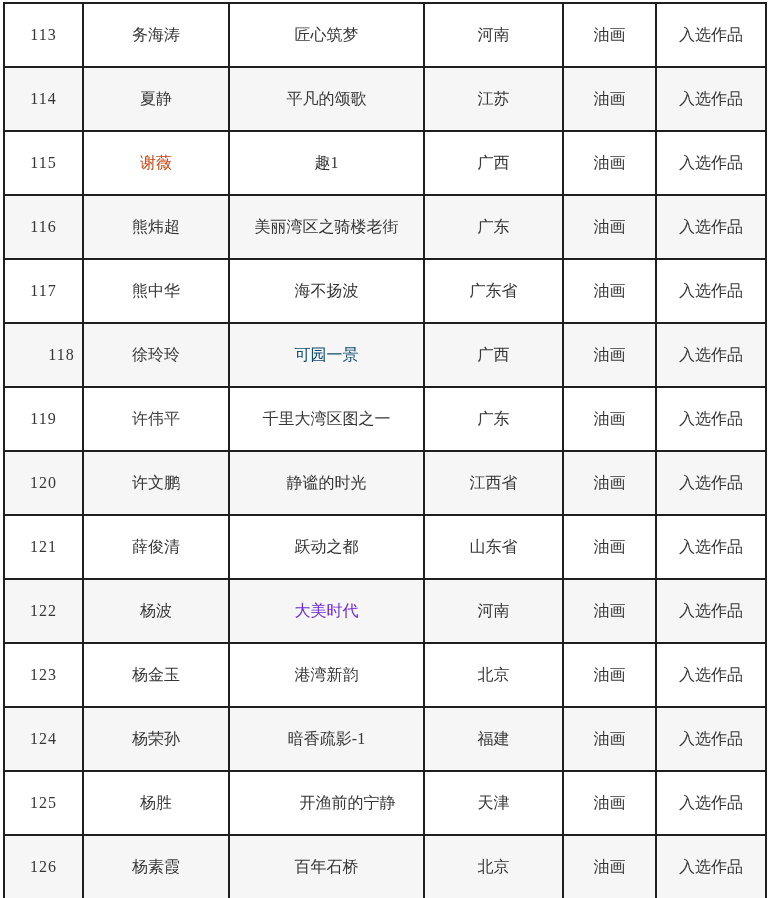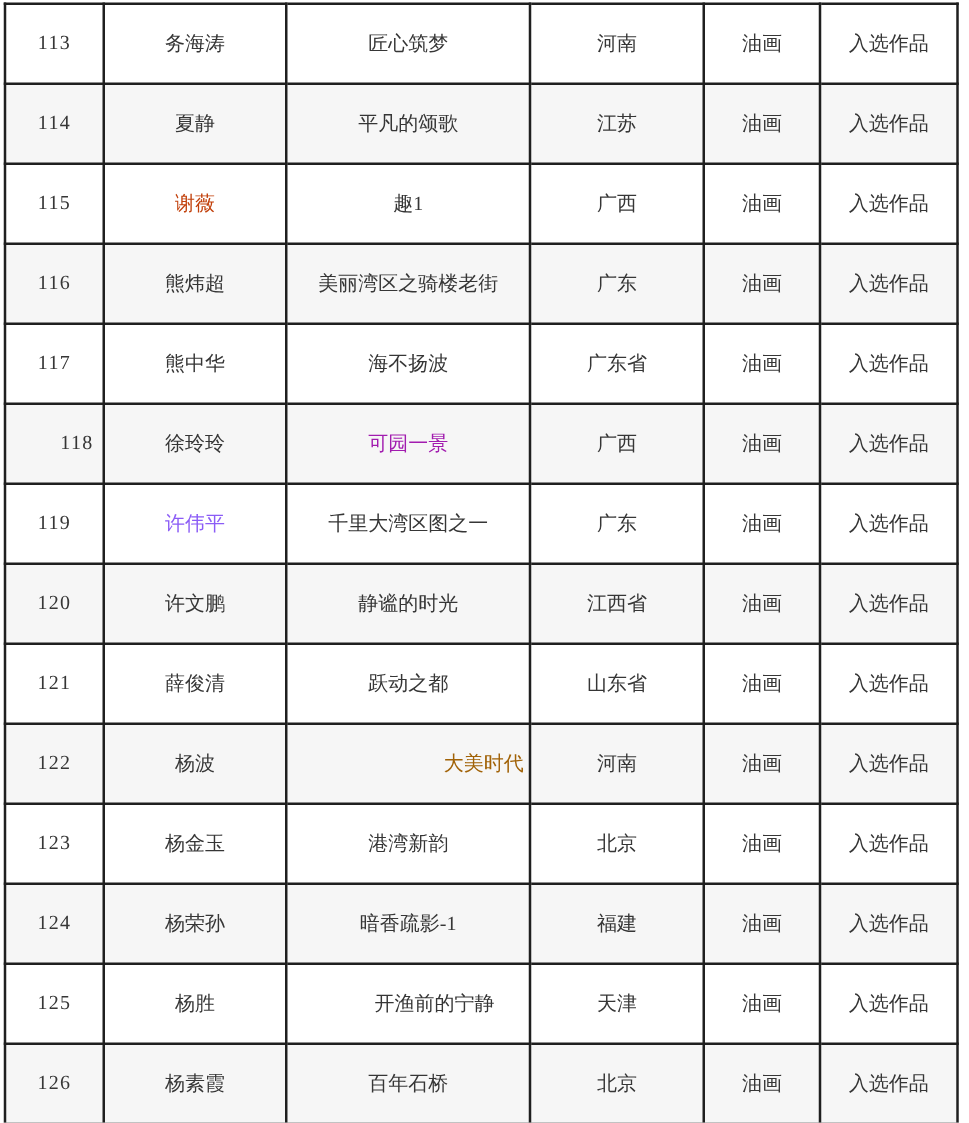--- a/index.html
+++ b/index.html
@@ -98,28 +98,28 @@
           <td class="col-no" style="border-color: rgb(31, 31, 31); color: rgb(54, 54, 54);">117</td>
           <td class="col-author" style="border-color: rgb(31, 31, 31); color: rgb(54, 54, 54);">熊中华</td>
           <td class="col-title" style="border-color: rgb(31, 31, 31); color: rgb(54, 54, 54);">海不扬波</td>
           <td class="col-region" style="border-color: rgb(31, 31, 31); color: rgb(54, 54, 54);">广东省</td>
           <td class="col-category" style="border-color: rgb(31, 31, 31); color: rgb(54, 54, 54);">油画</td>
           <td class="col-result" style="border-color: rgb(31, 31, 31); color: rgb(54, 54, 54);">入选作品</td>
         </tr>
         <tr>
           <td class="col-no" style="border-color: rgb(31, 31, 31); color: rgb(54, 54, 54); padding-left: 40px;">118</td>
           <td class="col-author" style="border-color: rgb(31, 31, 31); color: rgb(54, 54, 54);">徐玲玲</td>
-          <td class="col-title" style="border-color: rgb(31, 31, 31); color: #a21caf;">可园一景</td>
+          <td class="col-title" style="border-color: rgb(31, 31, 31); color: #0c4a6e;">可园一景</td>
           <td class="col-region" style="border-color: rgb(31, 31, 31); color: rgb(54, 54, 54);">广西</td>
           <td class="col-category" style="border-color: rgb(31, 31, 31); color: rgb(54, 54, 54);">油画</td>
           <td class="col-result" style="border-color: rgb(31, 31, 31); color: rgb(54, 54, 54);">入选作品</td>
         </tr>
         <tr>
           <td class="col-no" style="border-color: rgb(31, 31, 31); color: rgb(54, 54, 54);">119</td>
-          <td class="col-author" style="border-color: rgb(31, 31, 31); color: #8b5cf6;">许伟平</td>
+          <td class="col-author" style="border-color: rgb(31, 31, 31); color: #404040;">许伟平</td>
           <td class="col-title" style="border-color: rgb(31, 31, 31); color: rgb(54, 54, 54);">千里大湾区图之一</td>
           <td class="col-region" style="border-color: rgb(31, 31, 31); color: rgb(54, 54, 54);">广东</td>
           <td class="col-category" style="border-color: rgb(31, 31, 31); color: rgb(54, 54, 54);">油画</td>
           <td class="col-result" style="border-color: rgb(31, 31, 31); color: rgb(54, 54, 54);">入选作品</td>
         </tr>
         <tr>
           <td class="col-no" style="border-color: rgb(31, 31, 31); color: rgb(54, 54, 54);">120</td>
           <td class="col-author" style="border-color: rgb(31, 31, 31); color: rgb(54, 54, 54);">许文鹏</td>
           <td class="col-title" style="border-color: rgb(31, 31, 31); color: rgb(54, 54, 54);">静谧的时光</td>
           <td class="col-region" style="border-color: rgb(31, 31, 31); color: rgb(54, 54, 54);">江西省</td>
@@ -130,21 +130,21 @@
           <td class="col-no" style="border-color: rgb(31, 31, 31); color: rgb(54, 54, 54);">121</td>
           <td class="col-author" style="border-color: rgb(31, 31, 31); color: rgb(54, 54, 54);">薛俊清</td>
           <td class="col-title" style="border-color: rgb(31, 31, 31); color: rgb(54, 54, 54);">跃动之都</td>
           <td class="col-region" style="border-color: rgb(31, 31, 31); color: rgb(54, 54, 54);">山东省</td>
           <td class="col-category" style="border-color: rgb(31, 31, 31); color: rgb(54, 54, 54);">油画</td>
           <td class="col-result" style="border-color: rgb(31, 31, 31); color: rgb(54, 54, 54);">入选作品</td>
         </tr>
         <tr>
           <td class="col-no" style="border-color: rgb(31, 31, 31); color: rgb(54, 54, 54);">122</td>
           <td class="col-author" style="border-color: rgb(31, 31, 31); color: rgb(54, 54, 54);">杨波</td>
-          <td class="col-title" style="border-color: rgb(31, 31, 31); color: #a16207; text-align: right;">大美时代</td>
+          <td class="col-title" style="border-color: rgb(31, 31, 31); color: #6d28d9;">大美时代</td>
           <td class="col-region" style="border-color: rgb(31, 31, 31); color: rgb(54, 54, 54);">河南</td>
           <td class="col-category" style="border-color: rgb(31, 31, 31); color: rgb(54, 54, 54);">油画</td>
           <td class="col-result" style="border-color: rgb(31, 31, 31); color: rgb(54, 54, 54);">入选作品</td>
         </tr>
         <tr>
           <td class="col-no" style="border-color: rgb(31, 31, 31); color: rgb(54, 54, 54);">123</td>
           <td class="col-author" style="border-color: rgb(31, 31, 31); color: rgb(54, 54, 54);">杨金玉</td>
           <td class="col-title" style="border-color: rgb(31, 31, 31); color: rgb(54, 54, 54);">港湾新韵</td>
           <td class="col-region" style="border-color: rgb(31, 31, 31); color: rgb(54, 54, 54);">北京</td>
           <td class="col-category" style="border-color: rgb(31, 31, 31); color: rgb(54, 54, 54);">油画</td>

